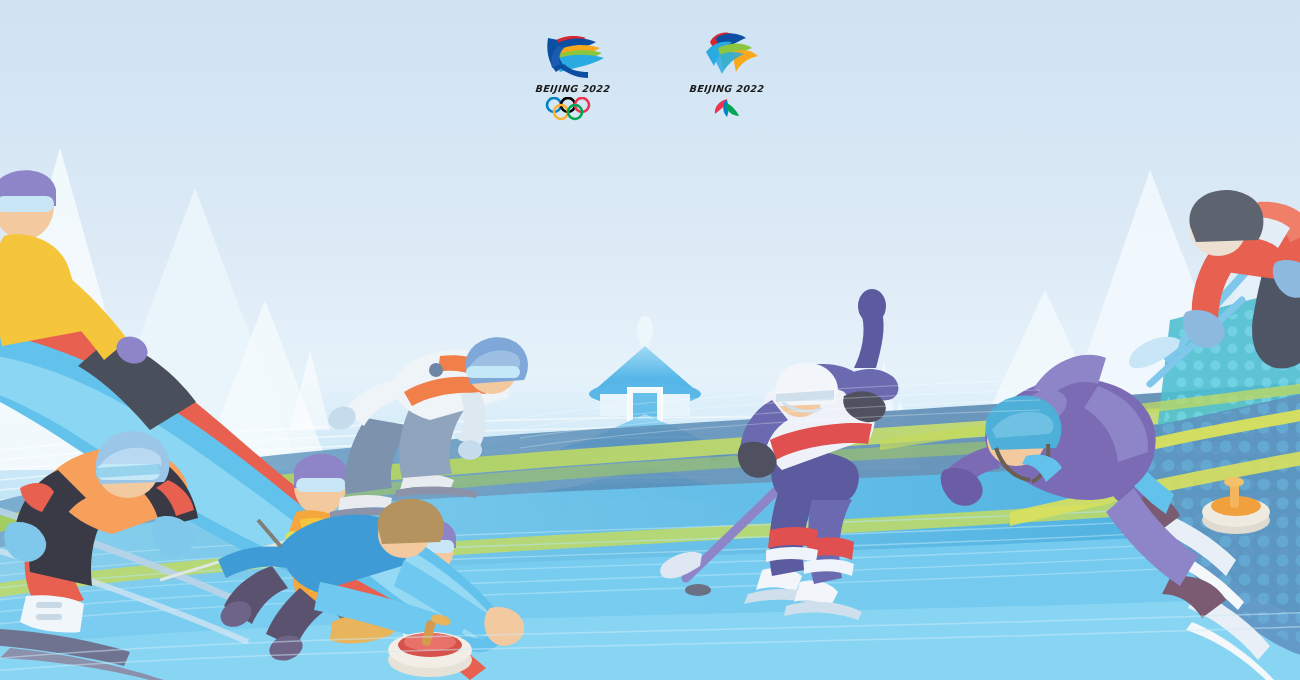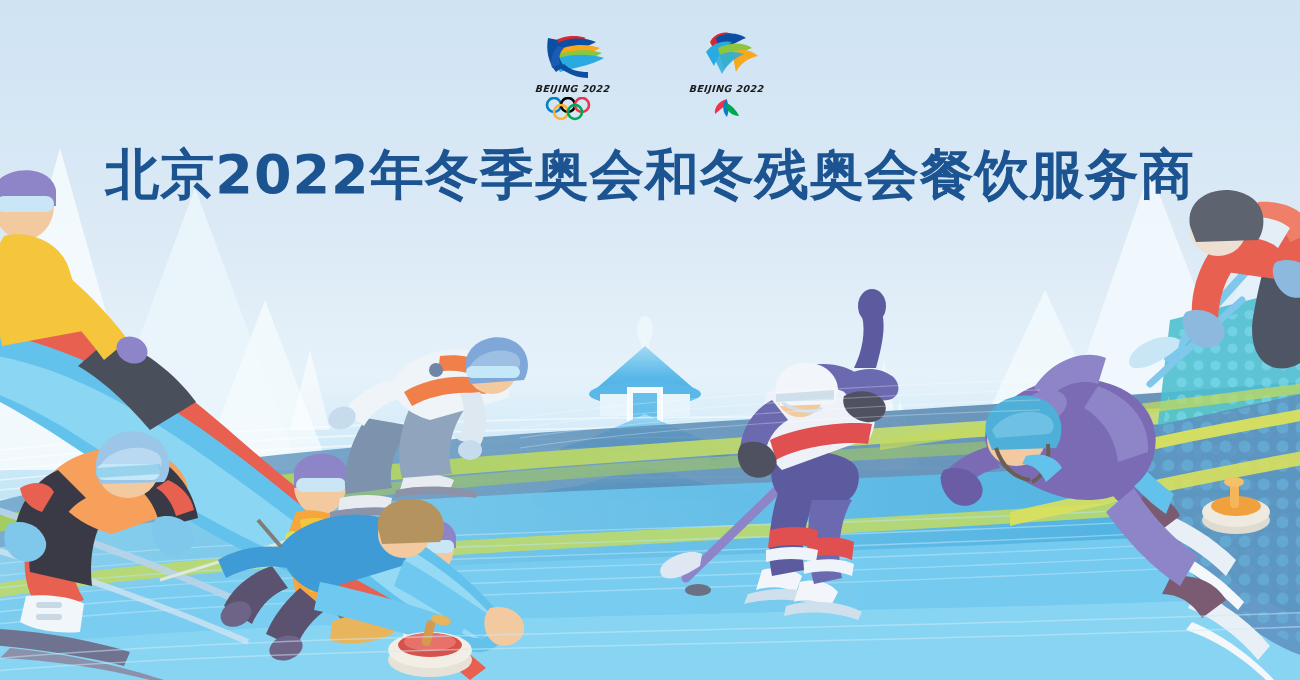--- a/index.html
+++ b/index.html
@@ -551,15 +551,14 @@
         <svg width="52" height="22" viewBox="0 0 52 22">
           <path d="M26,2 C18,4 13,10 14,17 C18,14 22,10 26,7 Z" fill="#ee334e"></path>
           <path d="M26,3 C28,9 28,15 26,20 C22,16 21,9 24,4 Z" fill="#0081c8"></path>
           <path d="M26,6 C31,9 36,14 38,19 C32,19 27,15 25,10 Z" fill="#00a651"></path>
         </svg>
       </div>
     </div>
 
   </div>
 
-  <div id="title">北京2022年冬季奥会和冬残奥会餐饮服务商</div>
 
 </div>
 
 </body></html>

